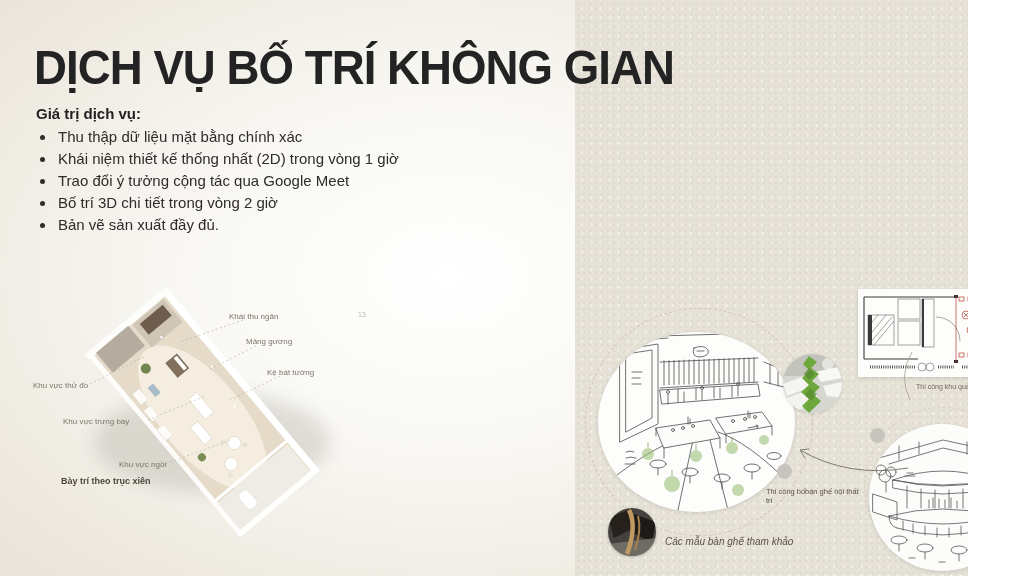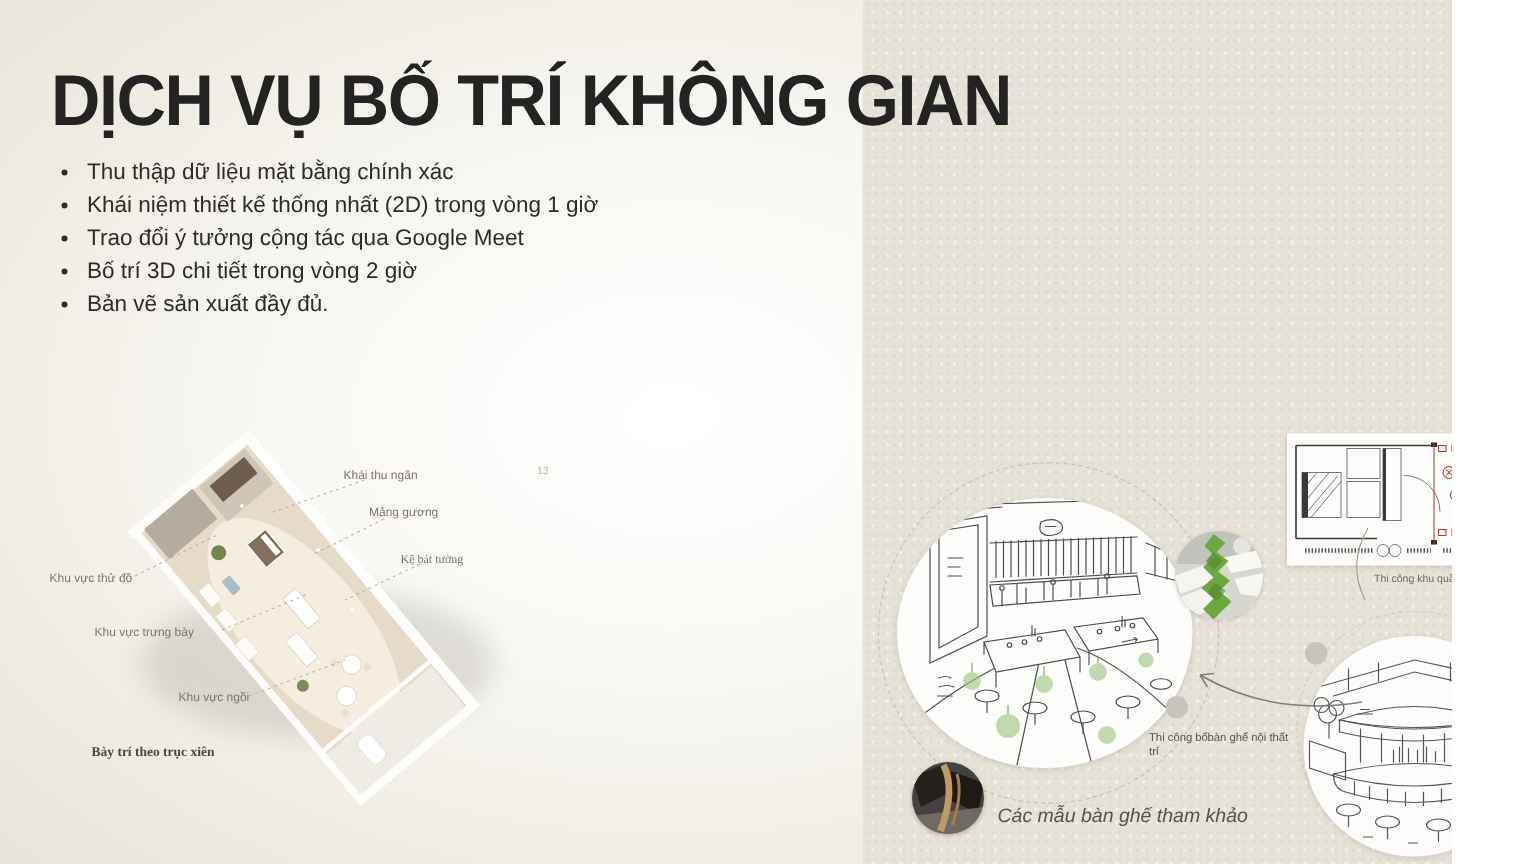--- a/index.html
+++ b/index.html
@@ -25,33 +25,36 @@
   .fp-label{position:absolute;font-size:8px;color:#7c7569;white-space:nowrap;}
   .fp-caption{position:absolute;font-size:9px;font-weight:700;color:#4c463d;white-space:nowrap;}
   .page-num{position:absolute;font-size:7px;color:#bcb5a9;}
   .circle{position:absolute;border-radius:50%;overflow:hidden;}
   .dashed-ring{position:absolute;border:1px dashed #c6bfae;border-radius:50%;}
   .dot{position:absolute;width:15px;height:15px;border-radius:50%;background:#c7c4be;}
   .tiny-label{position:absolute;font-size:7.5px;color:#57524a;line-height:9px;}
   .plan-card{position:absolute;left:858px;top:289px;width:163px;height:88px;
     background:#fdfdfb;box-shadow:0 1px 3px rgba(0,0,0,.18);}
   .plan-caption{position:absolute;left:916px;top:383px;font-size:7px;color:#6d675d;white-space:nowrap;}
-  .ref-caption{position:absolute;left:665px;top:536px;font-size:13px;font-style:italic;color:#57524a;white-space:nowrap;}
+  .ref-caption{position:absolute;left:665px;top:536px;font-size:10px;font-style:italic;color:#57524a;white-space:nowrap;}
   svg{display:block;}
 </style>
 </head>
 <body>
 
 <div class="slide">
   <div class="left-panel"></div>
   <div class="right-panel"></div>
 
   <div class="title">DỊCH VỤ BỐ TRÍ KHÔNG GIAN</div>
 
   <div class="info">
+    <div>
+      <b>Giá trị dịch vụ:</b>
+    </div>
     <ul>
       <li>Thu thập dữ liệu mặt bằng chính xác</li>
       <li>Khái niệm thiết kế thống nhất (2D) trong vòng 1 giờ</li>
       <li>Trao đổi ý tưởng cộng tác qua Google Meet</li>
       <li>Bố trí 3D chi tiết trong vòng 2 giờ</li>
       <li>Bản vẽ sản xuất đầy đủ.</li>
     </ul>
   </div>
 
   <svg style="position:absolute;left:0;top:270px;" width="430" height="306" viewBox="0 0 430 306">
@@ -98,25 +101,25 @@
       <line x1="256" y1="76" x2="208" y2="100"></line>
       <line x1="280" y1="106" x2="230" y2="130"></line>
       <line x1="90" y1="114" x2="146" y2="86"></line>
       <line x1="148" y1="150" x2="205" y2="126"></line>
       <line x1="166" y1="194" x2="230" y2="170"></line>
     </g>
   </svg>
 
   <div class="fp-label" style="left:229px;top:312px;">Khái thu ngân</div>
   <div class="fp-label" style="left:246px;top:337px;">Mảng gương</div>
-  <div class="fp-label" style="left:267px;top:368px;font-family:Liberation Serif, serif;">Kệ bát tường</div>
+  <div class="fp-label" style="left:267px;top:368px;">Kệ bát tường</div>
   <div class="fp-label" style="left:33px;top:381px;">Khu vực thử đồ</div>
   <div class="fp-label" style="left:63px;top:417px;">Khu vực trưng bày</div>
   <div class="fp-label" style="left:119px;top:460px;">Khu vực ngồi</div>
-  <div class="fp-caption" style="left:61px;top:496px;font-family:Liberation Serif, serif;">Bày trí theo trục xiên</div>
+  <div class="fp-caption" style="left:61px;top:476px;">Bày trí theo trục xiên</div>
   <div class="page-num" style="left:358px;top:311px;">13</div>
 
   <div class="dashed-ring" style="left:585px;top:308px;width:226px;height:226px;opacity:.8;"></div>
 
   <div class="dashed-ring" style="left:864px;top:407px;width:156px;height:156px;opacity:.5;"></div>
 
   <div class="circle" style="left:598px;top:332px;width:197px;height:180px;background:#fdfdfc;box-shadow:0 1px 4px rgba(0,0,0,.12);">
     <svg width="197" height="180" viewBox="0 0 197 180">
       <g fill="none" stroke="#4d4d4d" stroke-width="0.8" stroke-linecap="round">
         <path d="M20,10 L70,6 M150,8 L190,16 M60,4 L130,2"></path>

